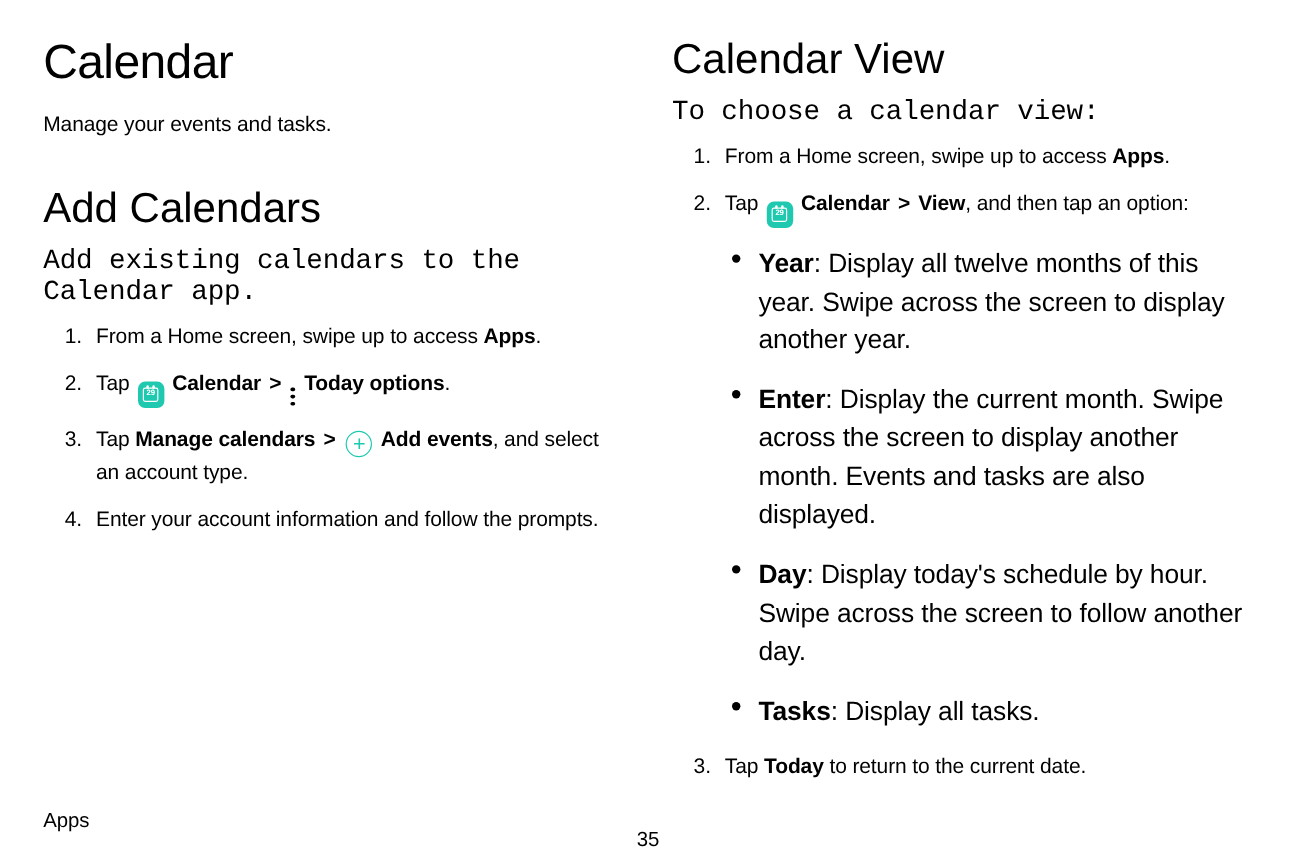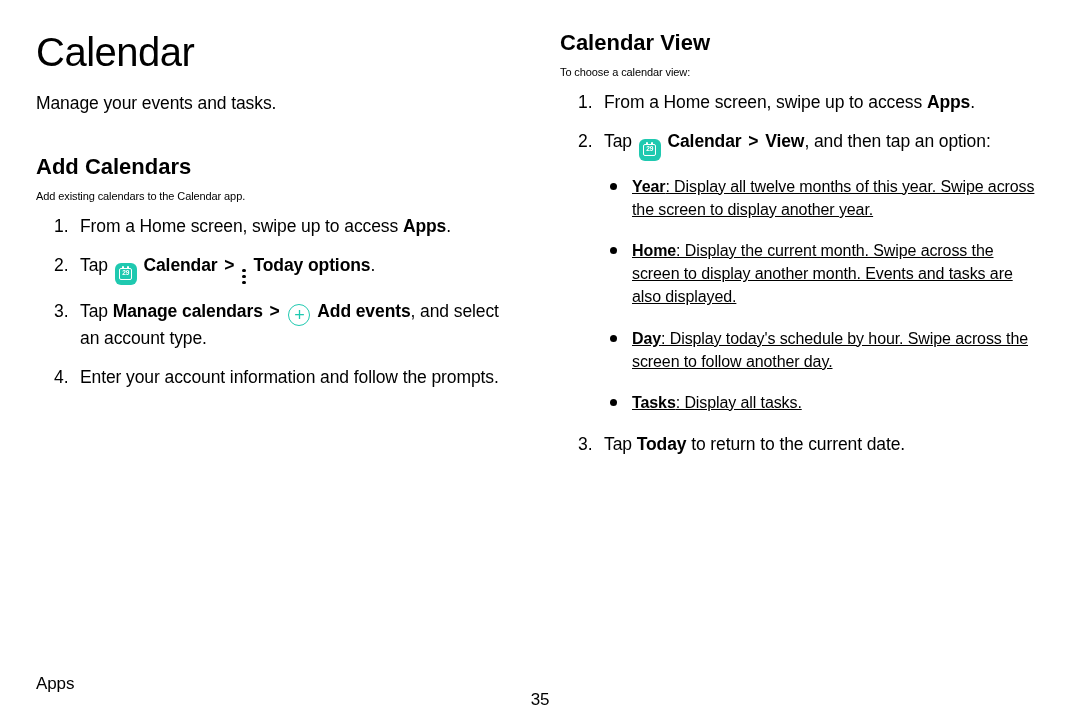--- a/index.html
+++ b/index.html
@@ -23,28 +23,29 @@
     font-weight: 500;
     letter-spacing: -0.5px;
     margin-bottom: 18px;
   }
   .intro {
     font-size: 17.5px;
     margin-bottom: 40px;
     letter-spacing: -0.1px;
   }
   .h2 {
-    font-size: 22px;
-    font-weight: 700;
+    font-size: 35px;
+    font-weight: 400;
     margin-bottom: 10px;
   }
   .subintro {
-    font-size: 11px;
+    font-size: 23px;
     margin-bottom: 12px;
     letter-spacing: -0.1px;
+    font-family: Liberation Mono, monospace;
   }
   ol.steps {
     list-style: none;
     counter-reset: step;
     padding-left: 0;
   }
   ol.steps > li {
     counter-increment: step;
     font-size: 17.5px;
     line-height: 1.45;
@@ -58,27 +59,26 @@
     position: absolute;
     left: 18px;
     top: 0;
   }
   ul.sub {
     list-style: none;
     margin-top: 14px;
     padding-left: 0;
   }
   ul.sub > li {
-    font-size: 16px;
+    font-size: 22px;
     line-height: 1.45;
     position: relative;
     padding-left: 28px;
     margin-bottom: 18px;
     letter-spacing: -0.1px;
-    text-decoration: underline;
   }
   ul.sub > li::before {
     content: "";
     position: absolute;
     left: 6px;
     top: 8px;
     width: 7px;
     height: 7px;
     background: #000;
     border-radius: 50%;
@@ -213,21 +213,21 @@
             <span class="cal-ico-inner">
               <span class="cal-ico-num">29</span>
             </span>
           </span>
         <span class="b">Calendar</span>
         <span class="chev b">&gt;</span>
         <span class="b">View</span><span>, and then tap an option:</span>
 
         <ul class="sub">
           <li><span class="b">Year</span><span>: Display all twelve months of this year. Swipe across the screen to display another year.</span></li>
-          <li><span class="b">Home</span><span>: Display the current month. Swipe across the screen to display another month. Events and tasks are also displayed.</span></li>
+          <li><span class="b">Enter</span><span>: Display the current month. Swipe across the screen to display another month. Events and tasks are also displayed.</span></li>
           <li><span class="b">Day</span><span>: Display today's schedule by hour. Swipe across the screen to follow another day.</span></li>
           <li><span class="b">Tasks</span><span>: Display all tasks.</span></li>
         </ul>
       </li>
       <li>
         <span>Tap </span><span class="b">Today</span><span> to return to the current date.</span>
       </li>
     </ol>
   </div>
 </div>

